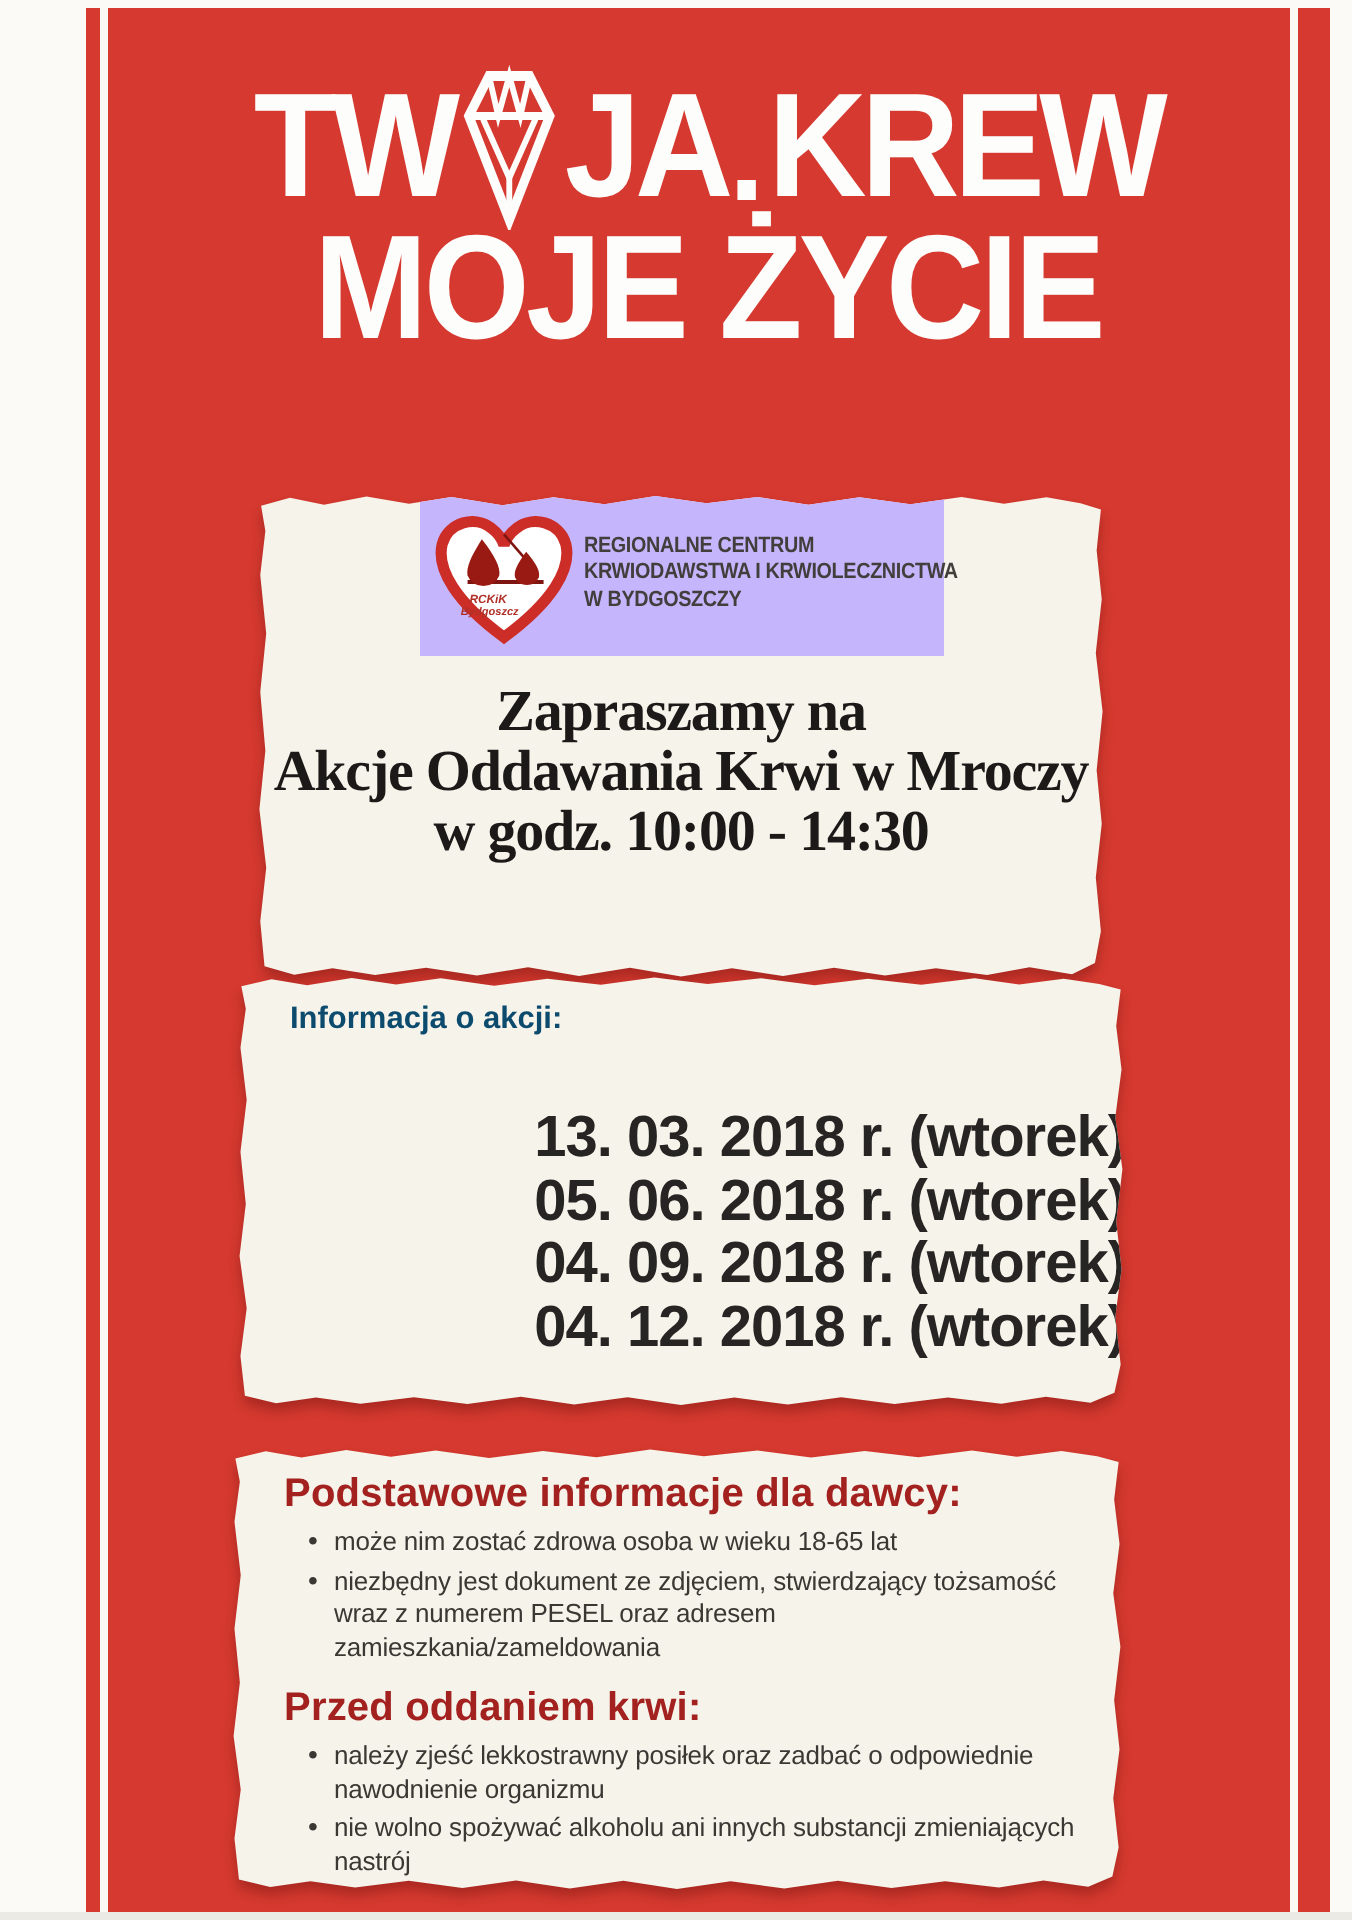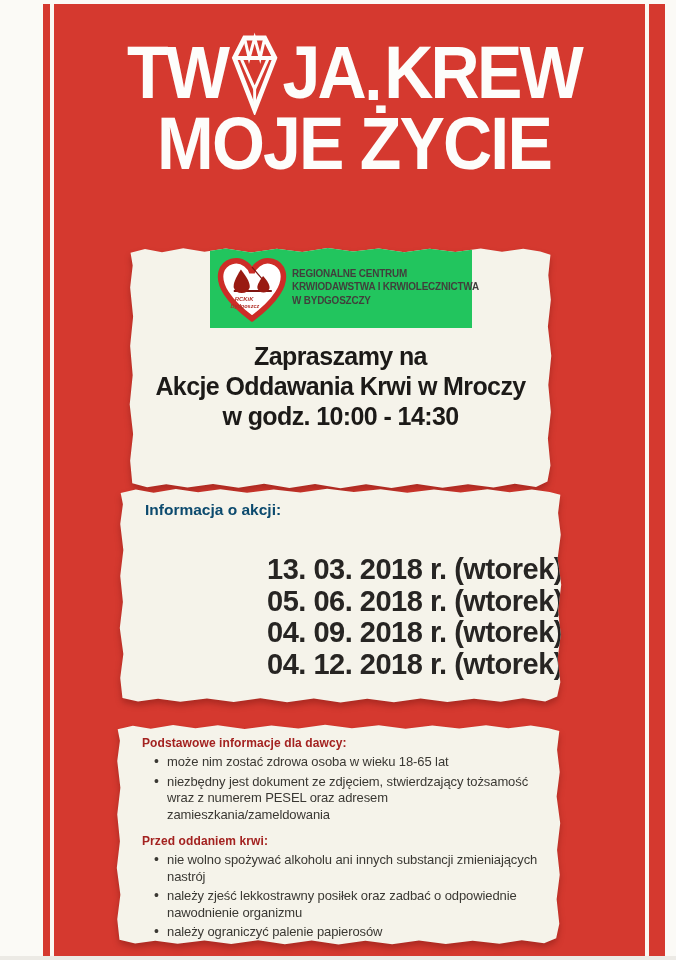--- a/index.html
+++ b/index.html
@@ -57,46 +57,46 @@
       9% 97.6%, 4.5% 98.9%, 1% 97.2%, 0.5% 88%, 1.2% 77%, 0.4% 65%, 1.1% 53%,
       0.5% 41%, 1.2% 29%, 0.5% 17%, 1.1% 8%
     );
   }
   .box1 { left:85px; top:226px; width:425px; height:244px; }
   .box2 { left:75px; top:483px; width:445px; height:217px; }
   .box3 { left:72px; top:719px; width:447px; height:223px; }
 
   
   .logo-strip {
-    margin:16px auto 0 auto; width:262px; height:82px; background:#22c55e;
+    margin:16px auto 0 auto; width:262px; height:82px; background:#c4b5fd;
     display:flex; align-items:center;
   }
   .heart-svg { width:80px; height:76px; margin-left:2px; flex:0 0 auto; }
   .org-text {
     font-size:11px; font-weight:bold; color:#413f3c; line-height:13.5px;
     letter-spacing:-0.2px; transform:scaleX(0.9); transform-origin:left center;
     white-space:nowrap;
   }
   .invitation {
     margin-top:13px; text-align:center; font-weight:bold;
-    font-size:25px; line-height:30px; color:#1c1a18; letter-spacing:-0.6px;
+    font-size:29px; line-height:30px; color:#1c1a18; letter-spacing:-0.6px;font-family:Liberation Serif, serif;
   }
 
   
   .info-heading {
     padding:14px 0 0 27px; color:#0c4a6e; font-size:15.5px; font-weight:bold;
   }
   .dates {
     margin-top:35px; text-align:right; font-weight:bold;
     font-size:29px; line-height:31.5px; color:#272523; letter-spacing:-0.5px;
   }
 
   
   .box3-inner { padding:13px 18px 0 27px; }
-  .section-heading { color:#a32220; font-size:12px; font-weight:bold; letter-spacing:0.1px; }
+  .section-heading { color:#a32220; font-size:20px; font-weight:bold; letter-spacing:0.1px; }
   .bullet-list { margin:4px 0 11px 0; padding-left:25px; list-style:none; }
   .bullet-list li {
     position:relative; font-size:13px; line-height:16.5px; color:#3a3833;
     margin-bottom:3px; letter-spacing:-0.1px;
   }
   .bullet-list li::before {
     content:"\2022"; position:absolute; left:-13px; top:-1px; color:#3a3833; font-size:14px;
   }
 </style>
 </head>
@@ -166,22 +166,22 @@
   <div class="torn-wrap box3">
     <div class="torn">
       <div class="box3-inner">
         <div class="section-heading">Podstawowe informacje dla dawcy:</div>
         <ul class="bullet-list">
           <li>może nim zostać zdrowa osoba w wieku 18-65 lat</li>
           <li>niezbędny jest dokument ze zdjęciem, stwierdzający tożsamość wraz z numerem PESEL oraz adresem zamieszkania/zameldowania</li>
         </ul>
         <div class="section-heading">Przed oddaniem krwi:</div>
         <ul class="bullet-list">
+          <li>należy zjeść lekkostrawny posiłek oraz zadbać o odpowiednie nawodnienie organizmu</li>
           <li>nie wolno spożywać alkoholu ani innych substancji zmieniających nastrój</li>
-          <li>należy zjeść lekkostrawny posiłek oraz zadbać o odpowiednie nawodnienie organizmu</li>
           <li>należy ograniczyć palenie papierosów</li>
         </ul>
       </div>
     </div>
   </div>
 </div>
 
 <div class="bottom-strip"></div>
 
 </body></html>

